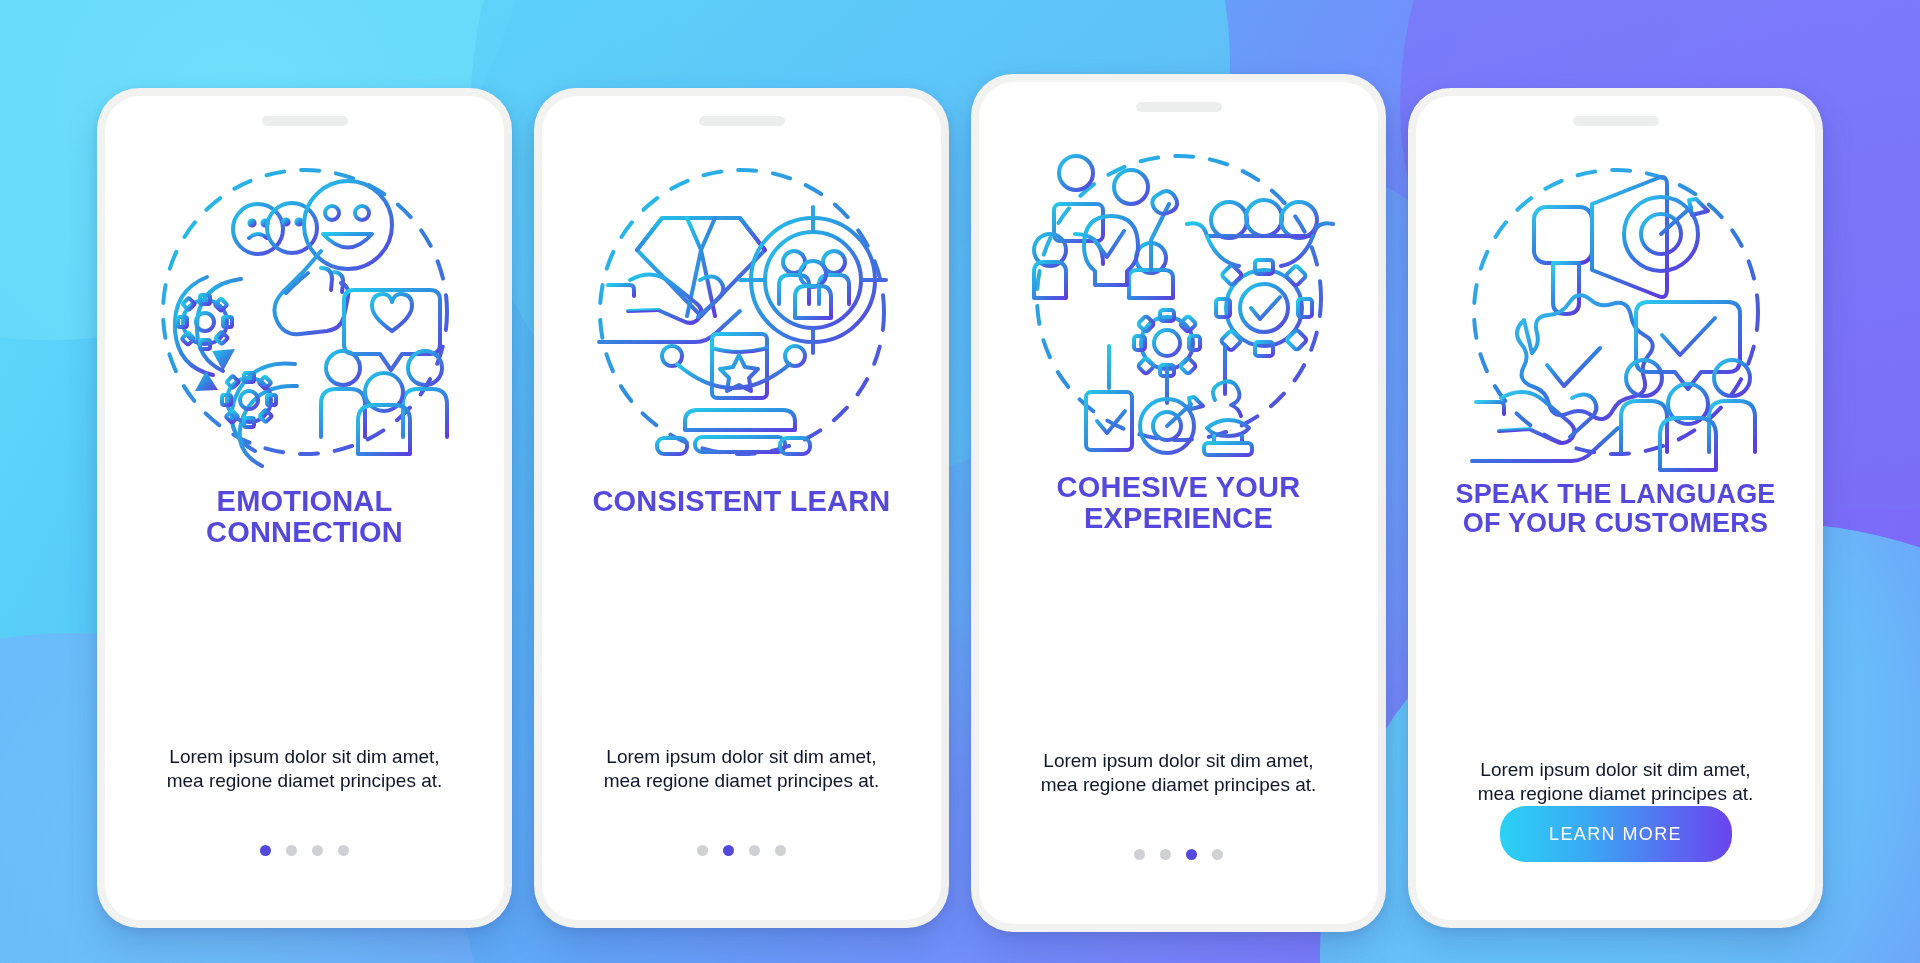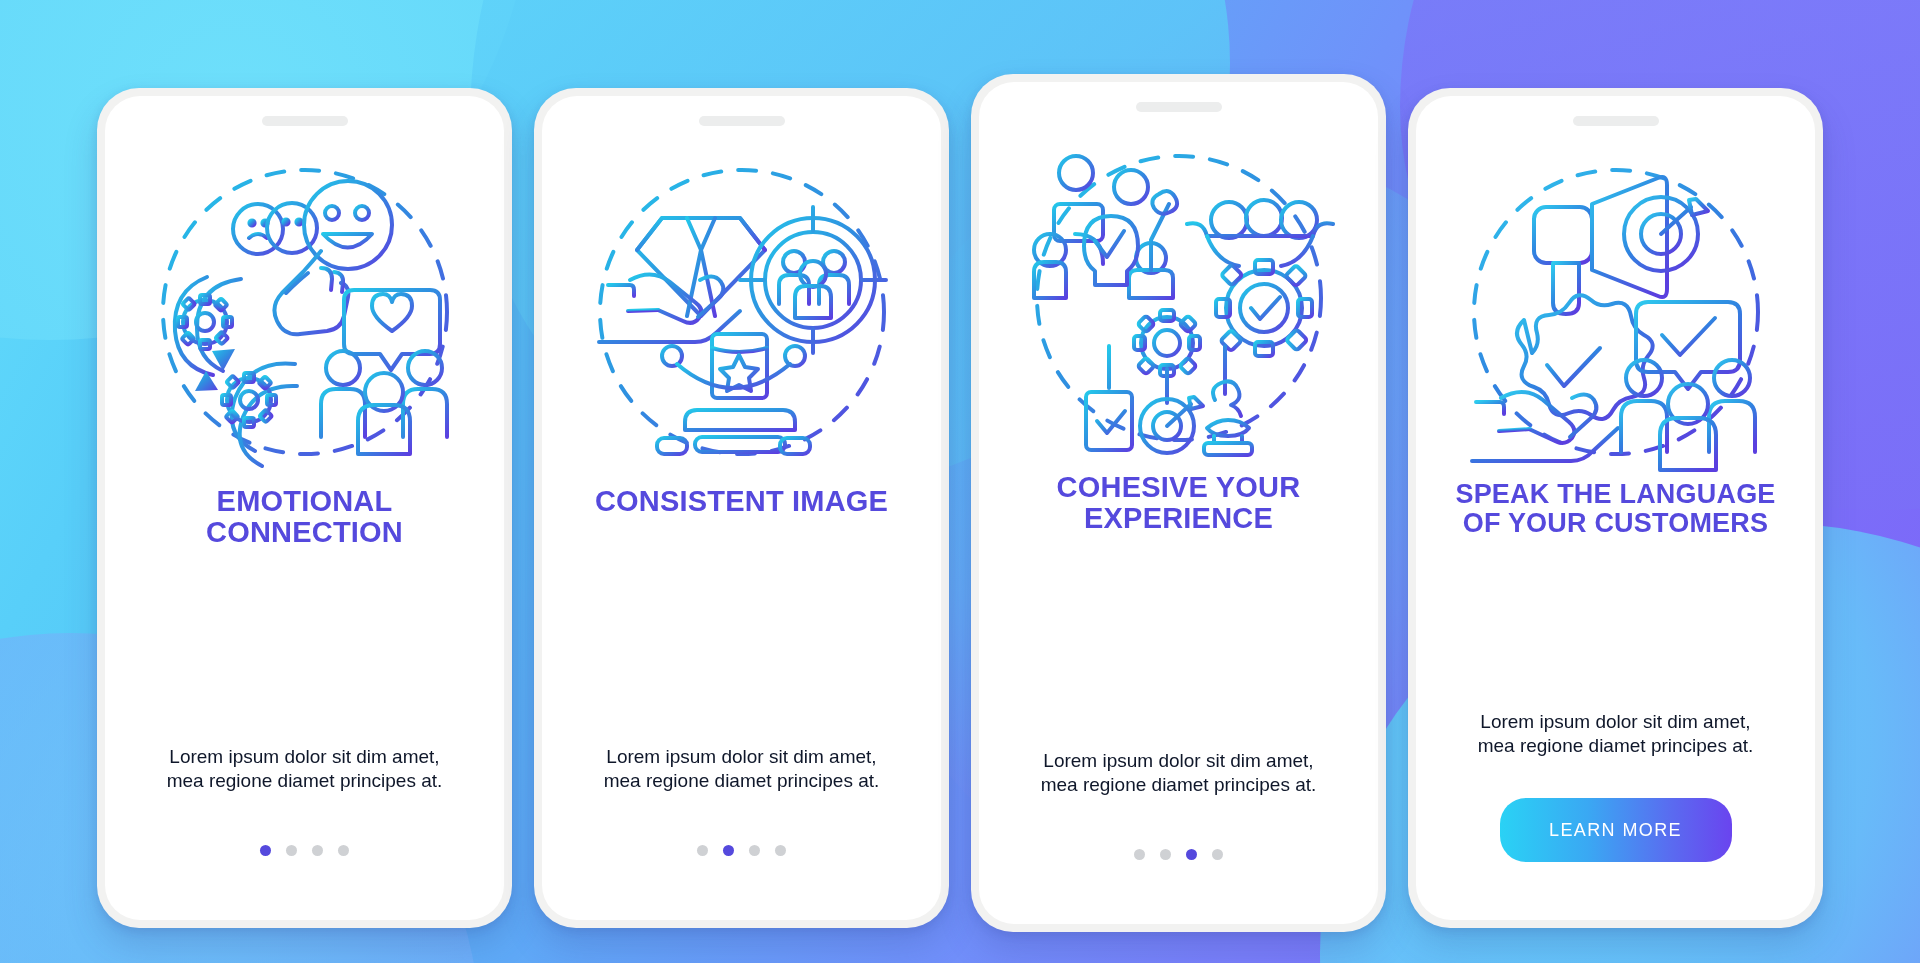--- a/index.html
+++ b/index.html
@@ -147,23 +147,22 @@
     flex: 0 0 auto;
   }
   .dot {
     width: 11px; height: 11px;
     border-radius: 50%;
     background: #cfd1d4;
   }
   .dot.active { background: #5549dd; }
 
   .cta {
-    margin-top: 40px;
     margin-bottom: 58px;
-    width: 232px; height: 64px;
+    width: 232px; height: 56px;
     border: none;
     border-radius: 26px;
     background: linear-gradient(90deg,#2ad2f5 0%, #3aa8f3 38%, #5a6bf0 74%, #6a44ef 100%);
     color: #ffffff;
     font-size: 18px;
     letter-spacing: 1.4px;
     font-family: "Liberation Sans", sans-serif;
     cursor: pointer;
     flex: 0 0 auto;
   }
@@ -317,21 +316,21 @@
             <circle cx="90" cy="204" r="10"></circle>
             <path d="M90 214 v72"></path>
             <rect x="75" y="286" width="30" height="16" rx="7"></rect>
             <circle cx="213" cy="204" r="10"></circle>
             <path d="M213 214 v72"></path>
             <rect x="198" y="286" width="30" height="16" rx="7"></rect>
             <path d="M95 212 q56 48 113 0"></path>
           </svg>
         </div>
 
-        <div class="title">CONSISTENT IMAGE</div>
+        <div class="title">CONSISTENT LEARN</div>
 
         <div class="desc">Lorem ipsum dolor sit dim amet, mea regione diamet principes at.</div>
 
         <div class="dots">
           <span class="dot"></span>
           <span class="dot active"></span>
           <span class="dot"></span>
           <span class="dot"></span>
         </div>
       </div>

